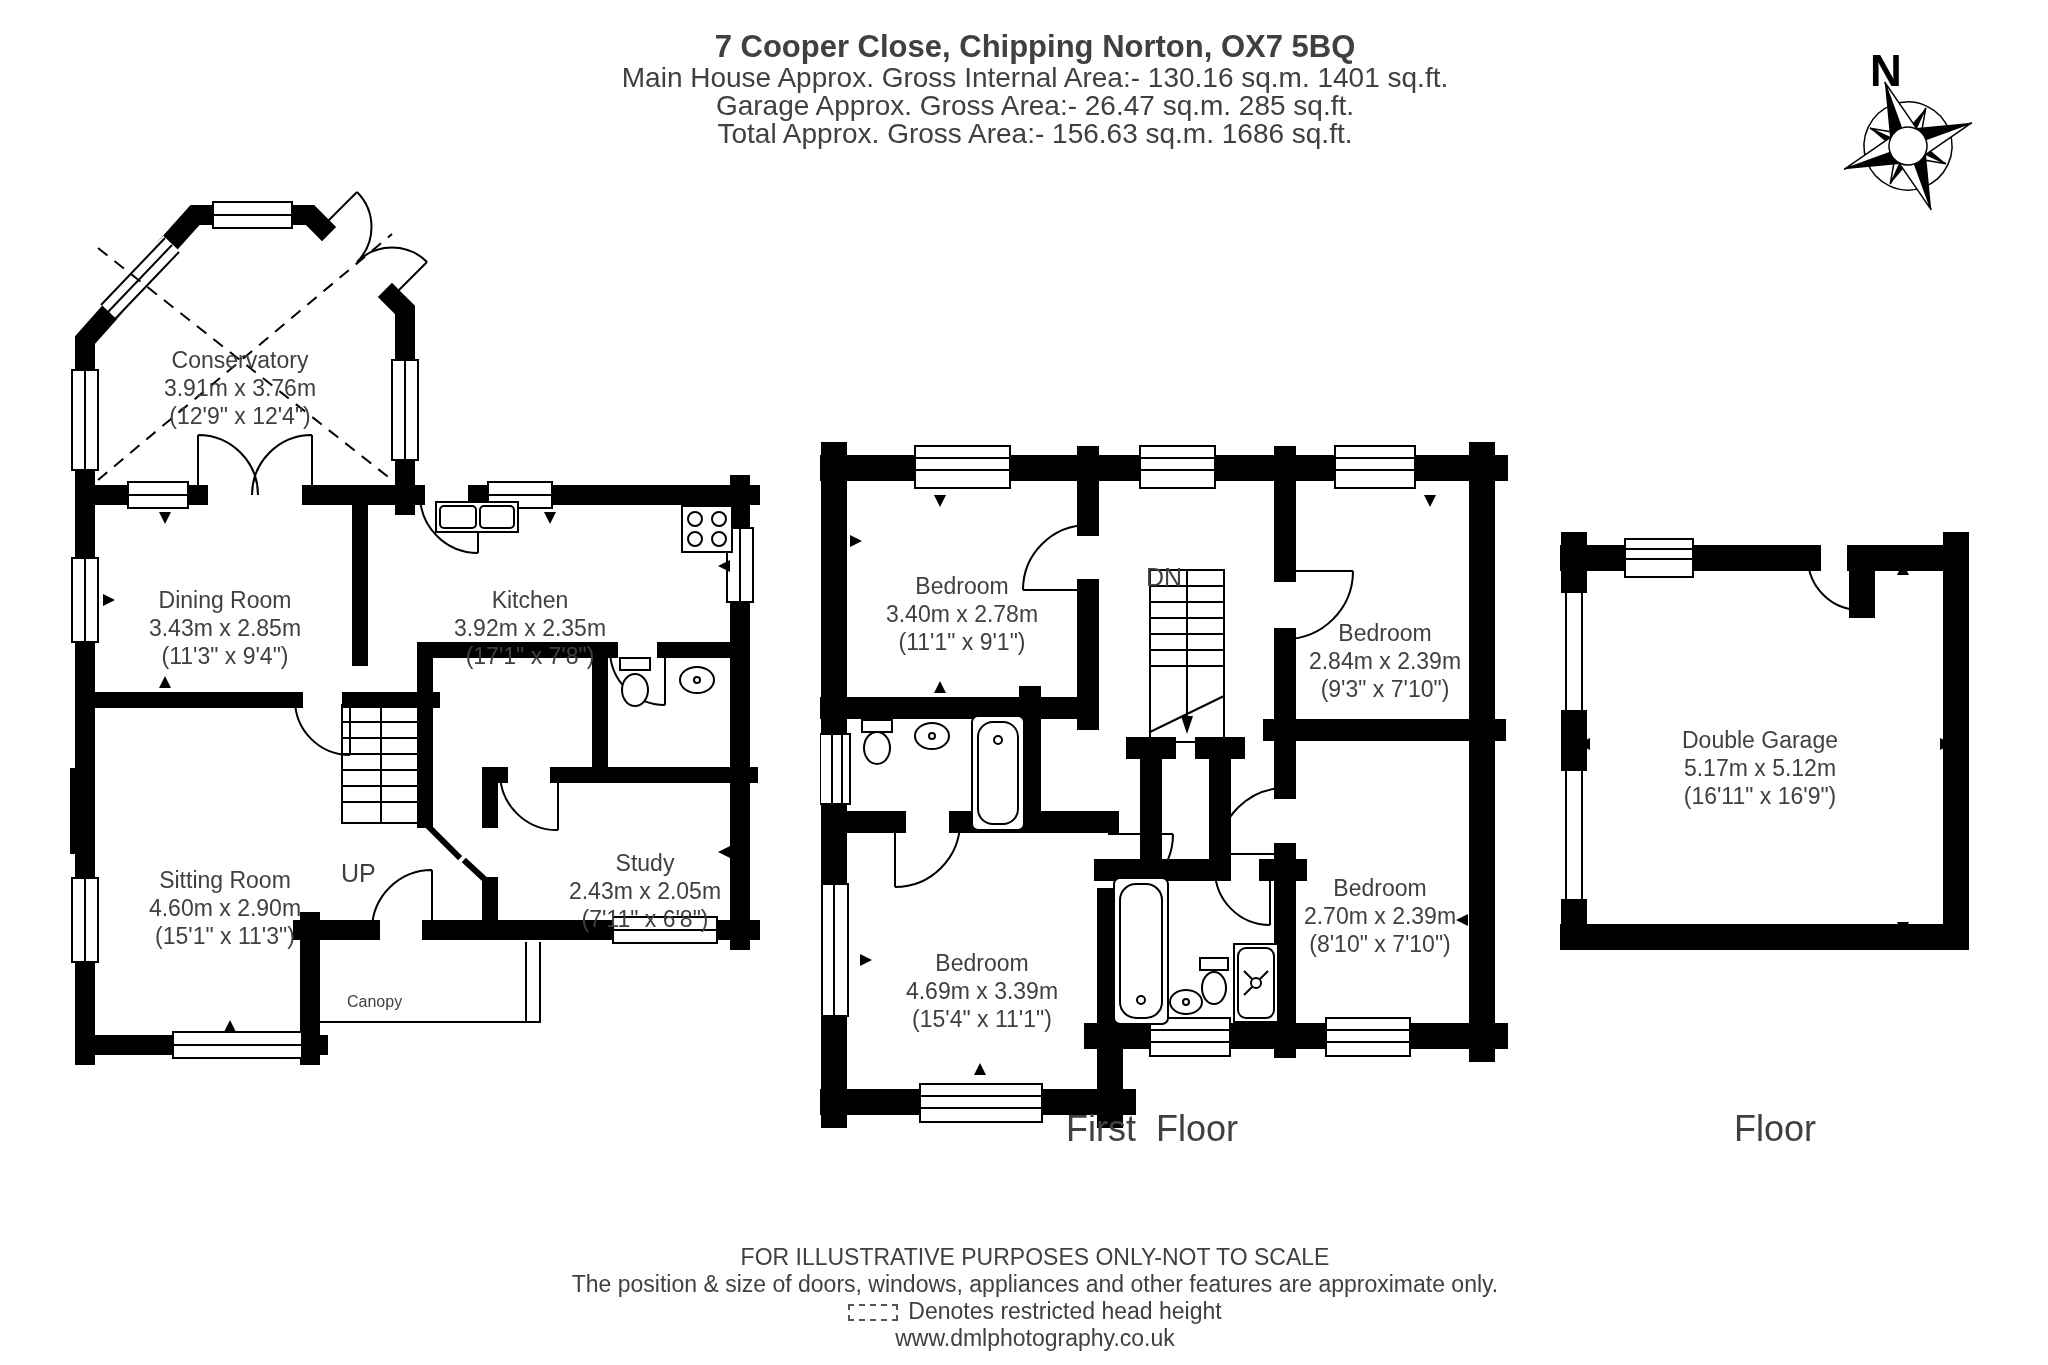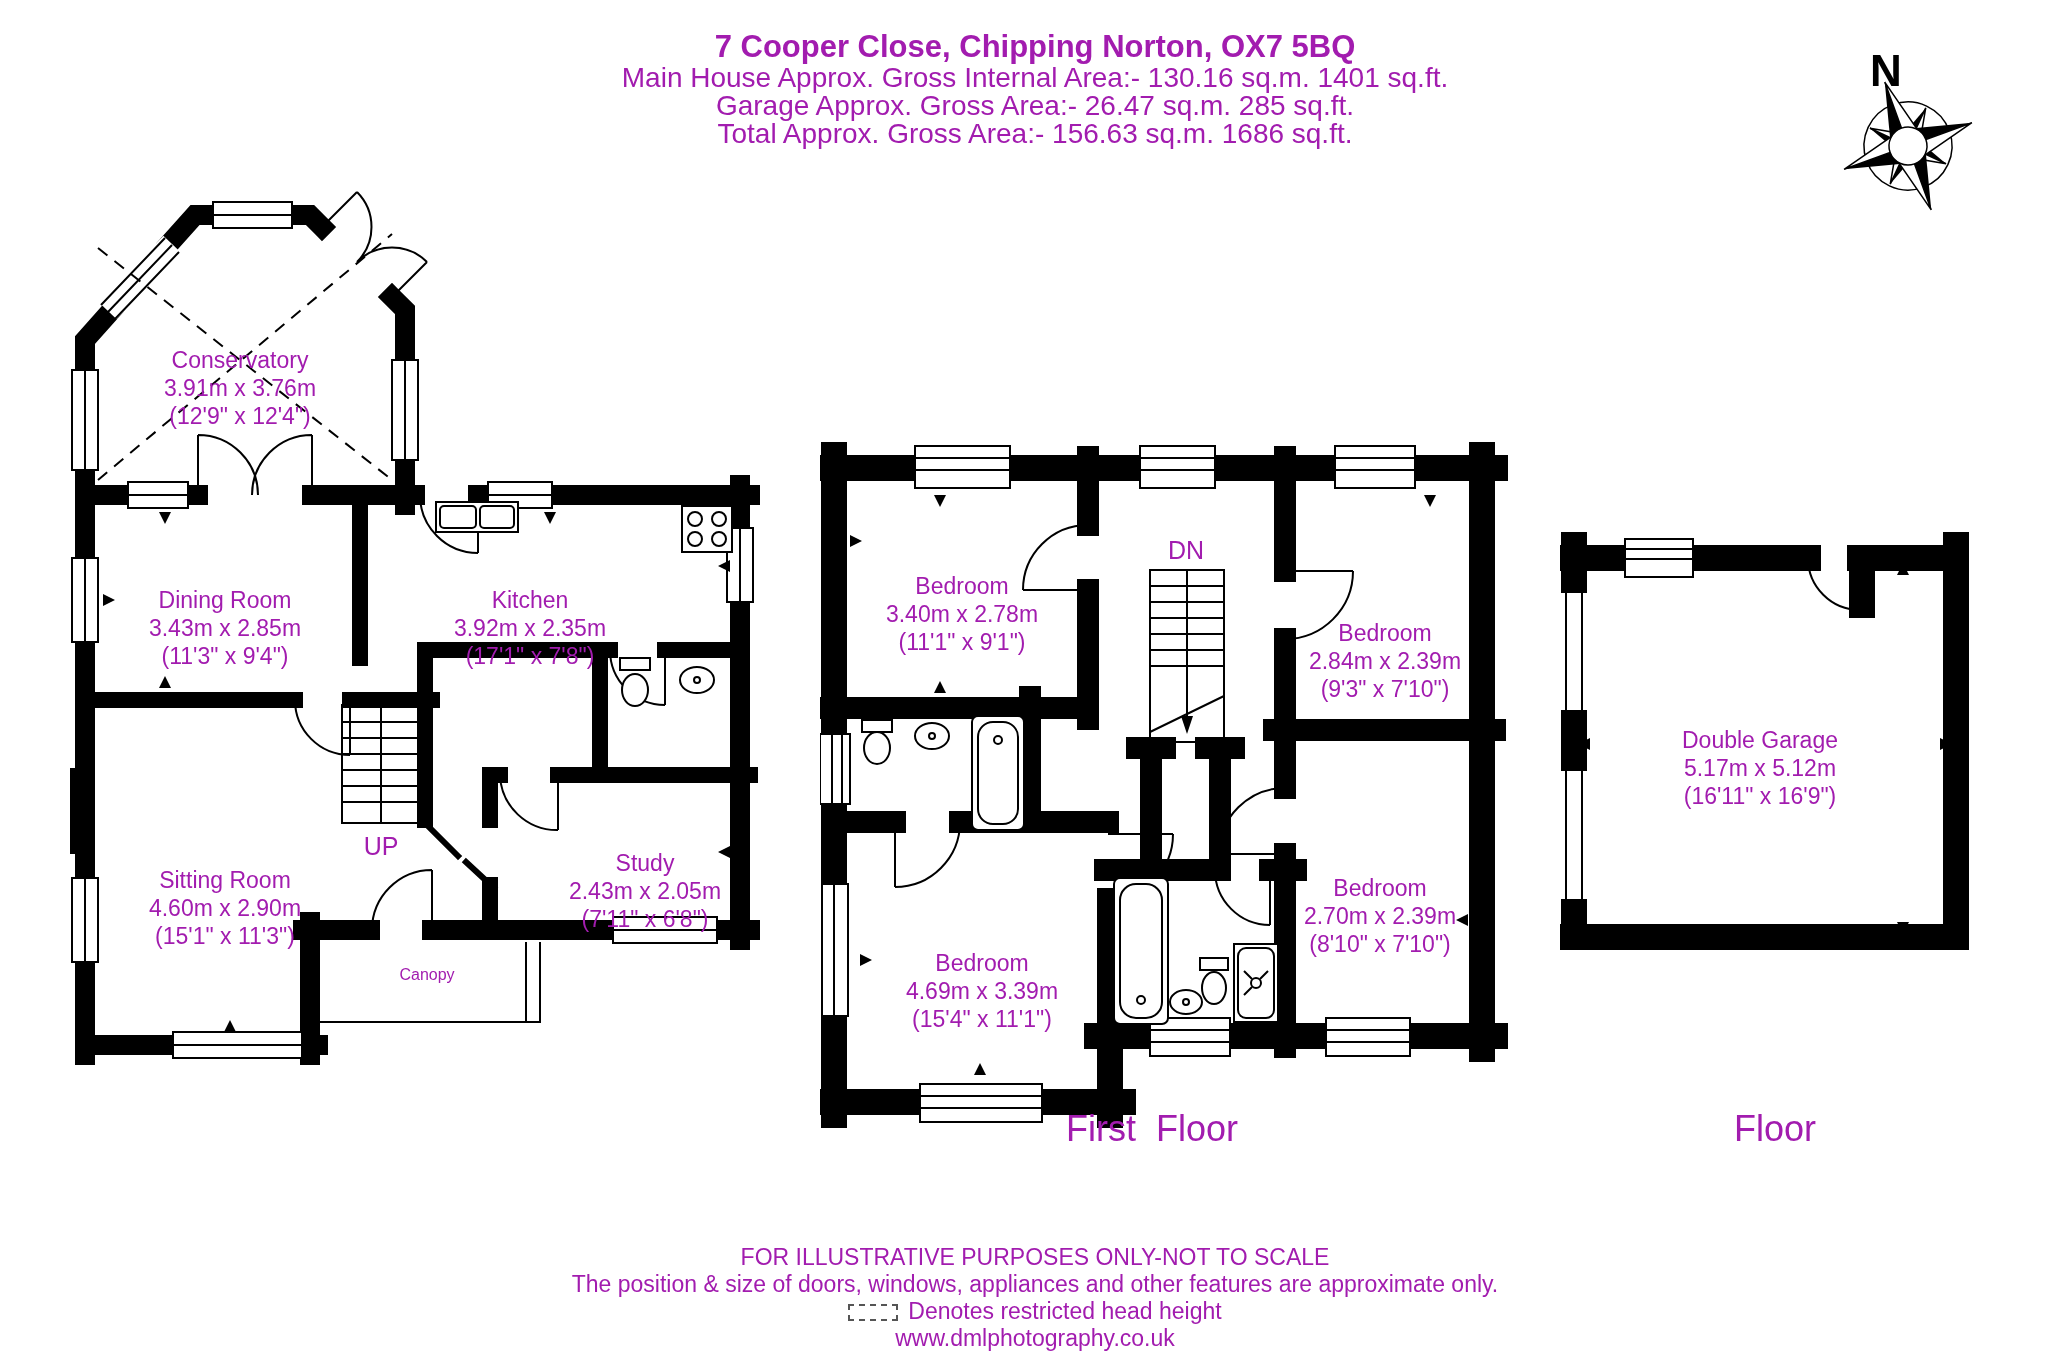--- a/index.html
+++ b/index.html
@@ -1,28 +1,28 @@
 <!DOCTYPE html>
 <html><head>
 <meta charset="utf-8">
 <style>
   html,body{margin:0;padding:0;background:#fff;}
   #page{position:relative;width:2048px;height:1365px;background:#ffffff;overflow:hidden;
-        font-family:"Liberation Sans", sans-serif;color:#a21caf;}
+        font-family:"Liberation Sans", sans-serif;color:#404040;}
   
   .header{position:absolute;top:30px;left:0;width:2070px;text-align:center;}
   .header .title{font-size:31px;font-weight:bold;line-height:34px;}
   .header .hline{font-size:28px;line-height:28px;}
   
   .caption{position:absolute;font-size:36px;text-align:center;white-space:pre;}
   
   .plan{position:absolute;}
   .plan svg{position:absolute;left:0;top:0;}
   .room-label{position:absolute;text-align:center;font-size:23px;line-height:28px;white-space:nowrap;margin-top:24px;}
-  .small-label{position:absolute;text-align:center;font-size:25px;white-space:nowrap;}
+  .small-label{position:absolute;text-align:left;font-size:25px;white-space:nowrap;margin-top:27px;}
   
   .footer{position:absolute;top:1244px;left:0;width:2070px;text-align:center;font-size:23px;line-height:27px;}
   .rhh-icon{display:inline-block;width:46px;height:13px;border:2px dashed #555;margin-right:10px;vertical-align:middle;}
   
   .w20{stroke:#000;stroke-width:20;fill:none;stroke-linecap:square;}
   .w16{stroke:#000;stroke-width:16;fill:none;stroke-linecap:square;}
   .W{stroke:#000;stroke-width:26;fill:none;stroke-linecap:square;}
   .Wi{stroke:#000;stroke-width:22;fill:none;stroke-linecap:square;}
   .w6{stroke:#000;stroke-width:6;fill:none;stroke-linecap:square;}
   .thin{stroke:#000;stroke-width:2;fill:none;}

